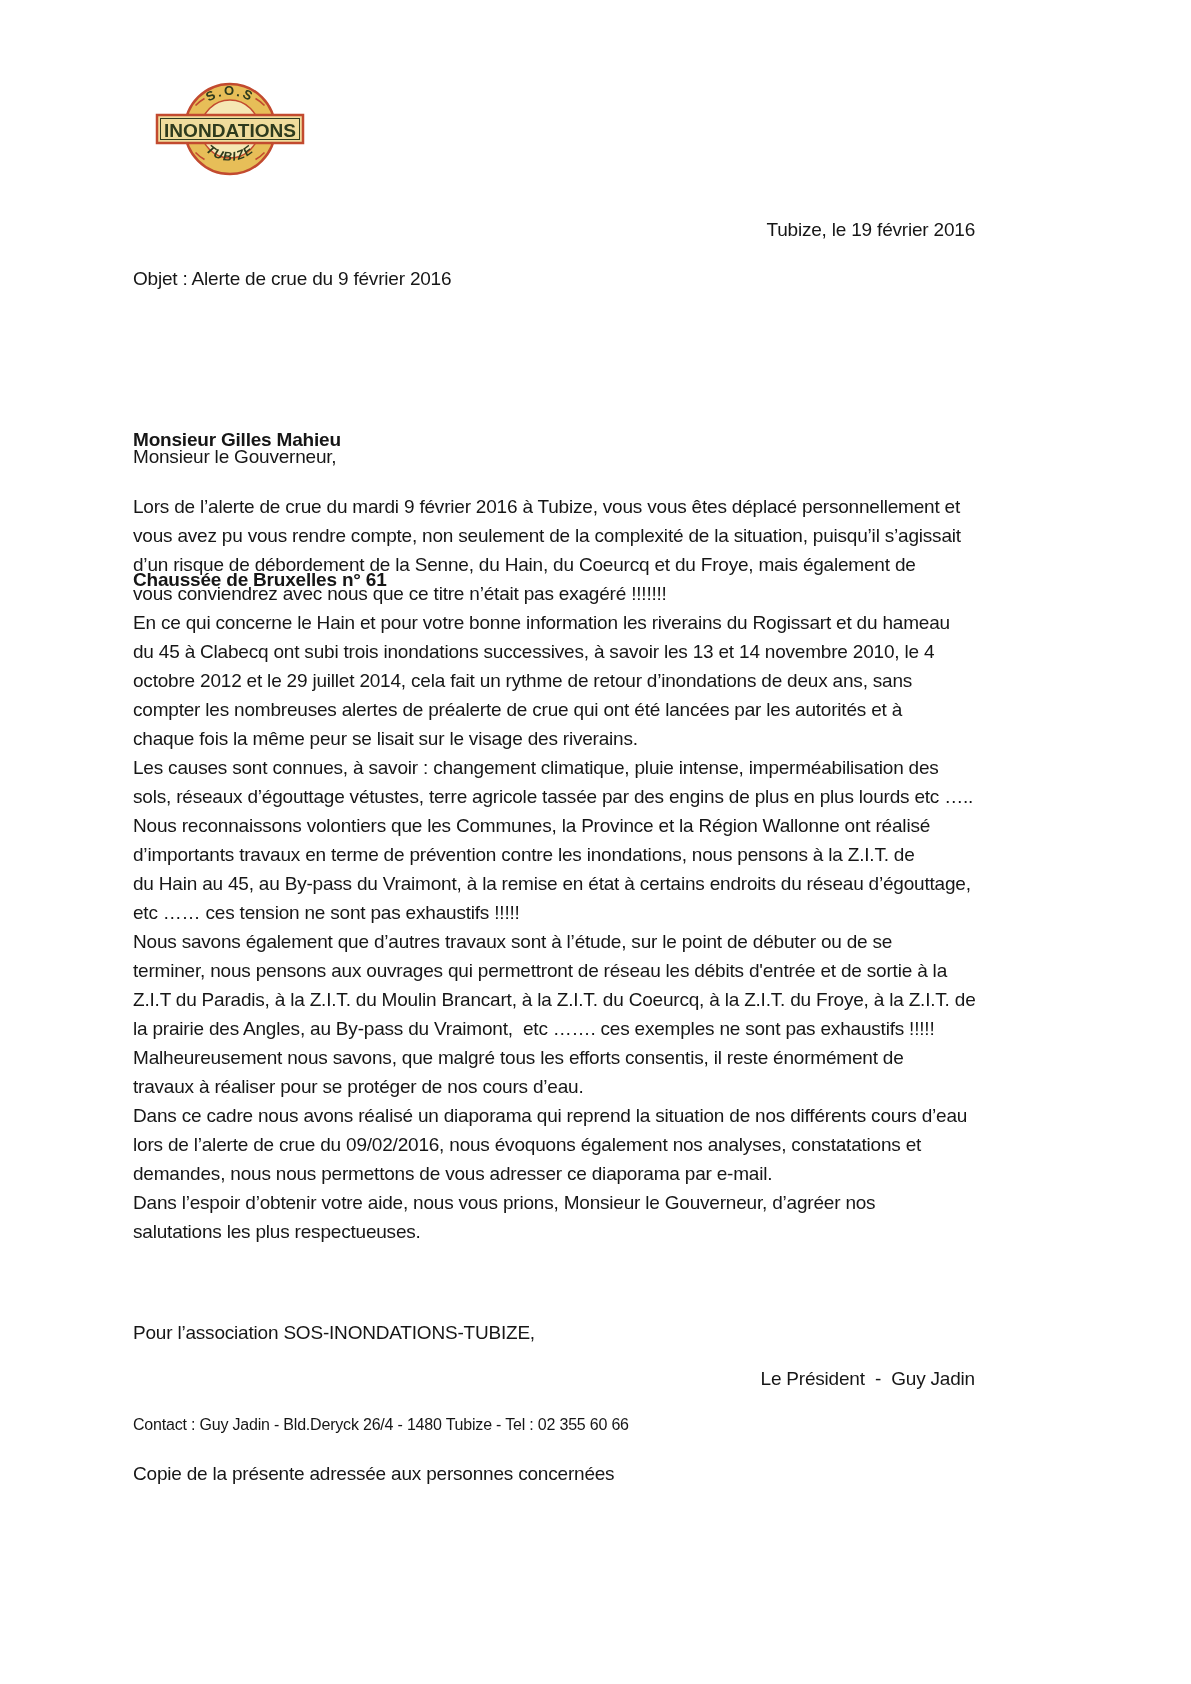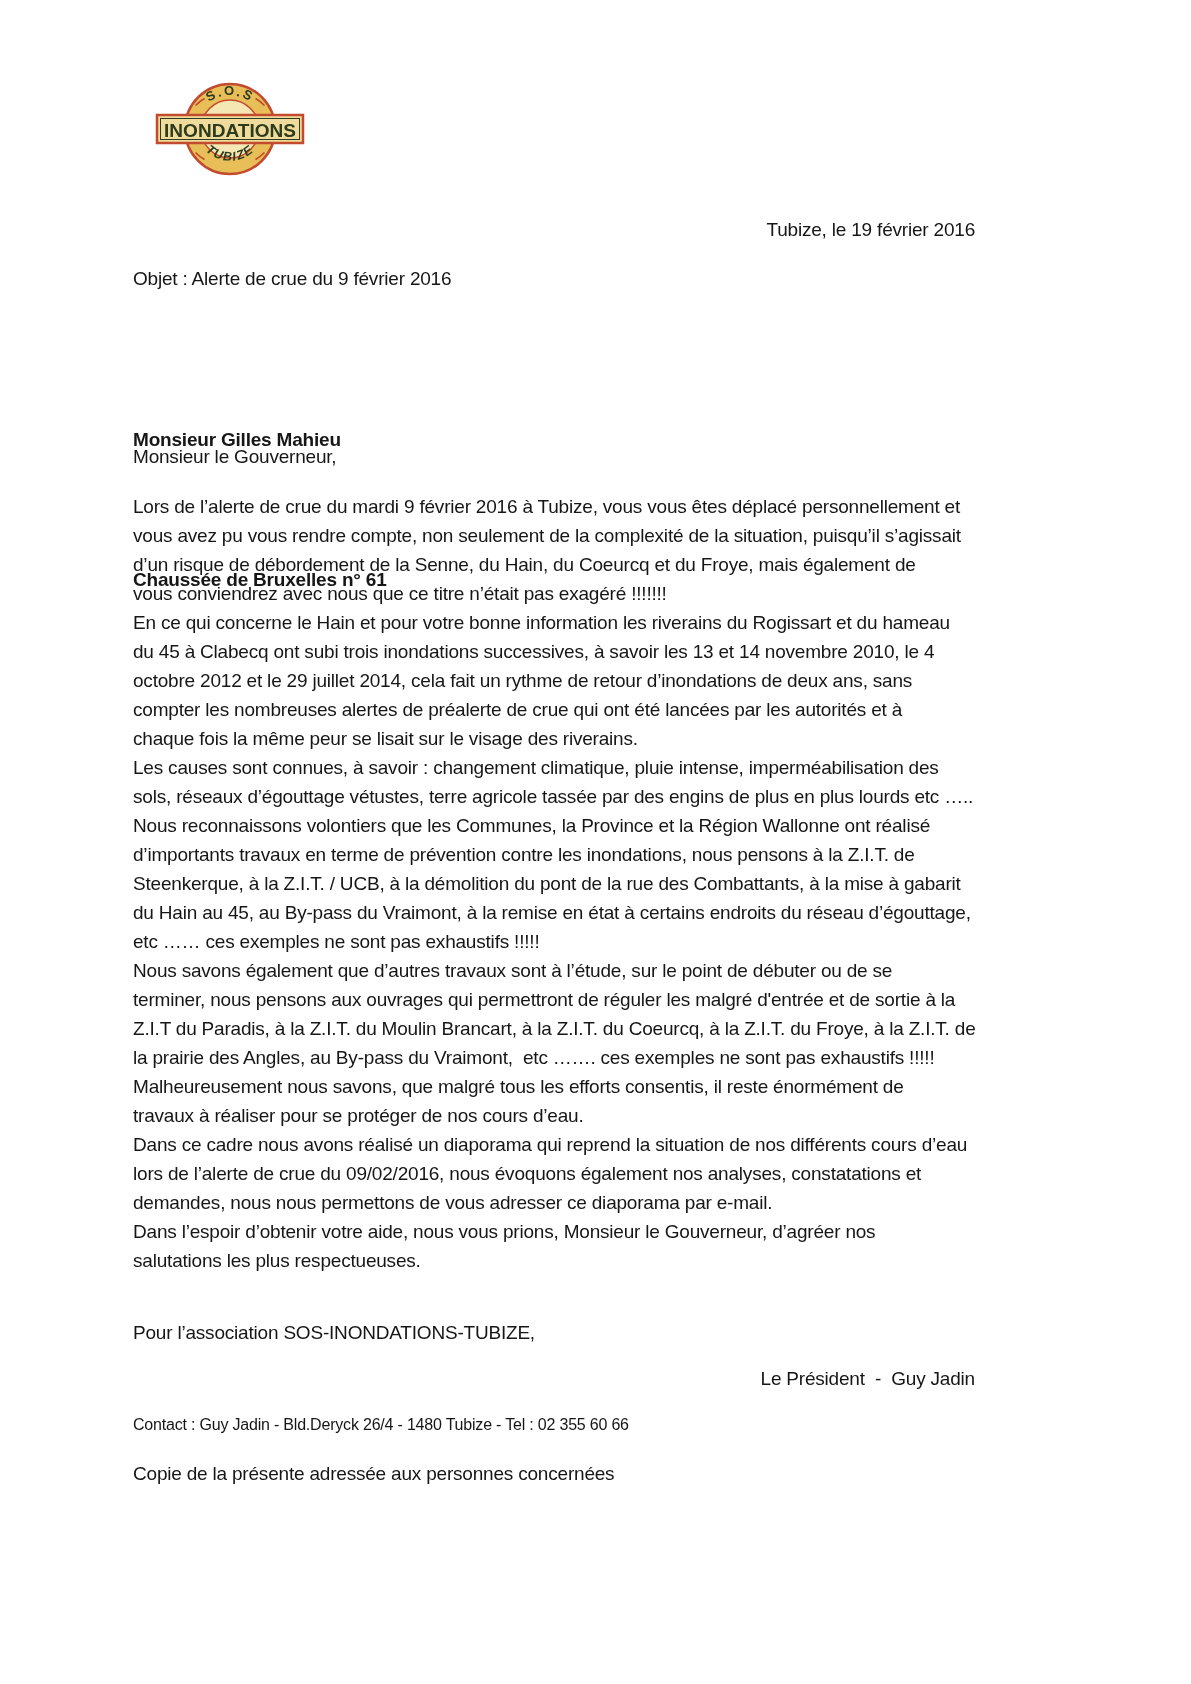--- a/index.html
+++ b/index.html
@@ -175,29 +175,28 @@
       <div class="line">chaque fois la même peur se lisait sur le visage des riverains.</div>
 
       <div class="line">Les causes sont connues, à savoir : changement climatique, pluie intense, imperméabilisation des</div>
 
       <div class="line">sols, réseaux d’égouttage vétustes, terre agricole tassée par des engins de plus en plus lourds etc …..</div>
 
       <div class="line">Nous reconnaissons volontiers que les Communes, la Province et la Région Wallonne ont réalisé</div>
 
       <div class="line">d’importants travaux en terme de prévention contre les inondations, nous pensons à la Z.I.T. de</div>
 
-      <div class="line">Steenkerque, à la Z.I.T. / UCB, à la démolition du pont de la rue des Combattants, à la mise à gabarit</div>
 
       <div class="line">du Hain au 45, au By-pass du Vraimont, à la remise en état à certains endroits du réseau d’égouttage,</div>
 
-      <div class="line">etc …… ces exemples ne sont pas exhaustifs !!!!!</div>
+      <div class="line">etc …… ces tension ne sont pas exhaustifs !!!!!</div>
 
       <div class="line">Nous savons également que d’autres travaux sont à l’étude, sur le point de débuter ou de se</div>
 
-      <div class="line">terminer, nous pensons aux ouvrages qui permettront de réguler les malgré d'entrée et de sortie à la</div>
+      <div class="line">terminer, nous pensons aux ouvrages qui permettront de réseau les débits d'entrée et de sortie à la</div>
 
       <div class="line">Z.I.T du Paradis, à la Z.I.T. du Moulin Brancart, à la Z.I.T. du Coeurcq, à la Z.I.T. du Froye, à la Z.I.T. de</div>
 
       <div class="line">la prairie des Angles, au By-pass du Vraimont,  etc ……. ces exemples ne sont pas exhaustifs !!!!!</div>
 
       <div class="line">Malheureusement nous savons, que malgré tous les efforts consentis, il reste énormément de</div>
 
       <div class="line">travaux à réaliser pour se protéger de nos cours d’eau.</div>
 
       <div class="line">Dans ce cadre nous avons réalisé un diaporama qui reprend la situation de nos différents cours d’eau</div>

